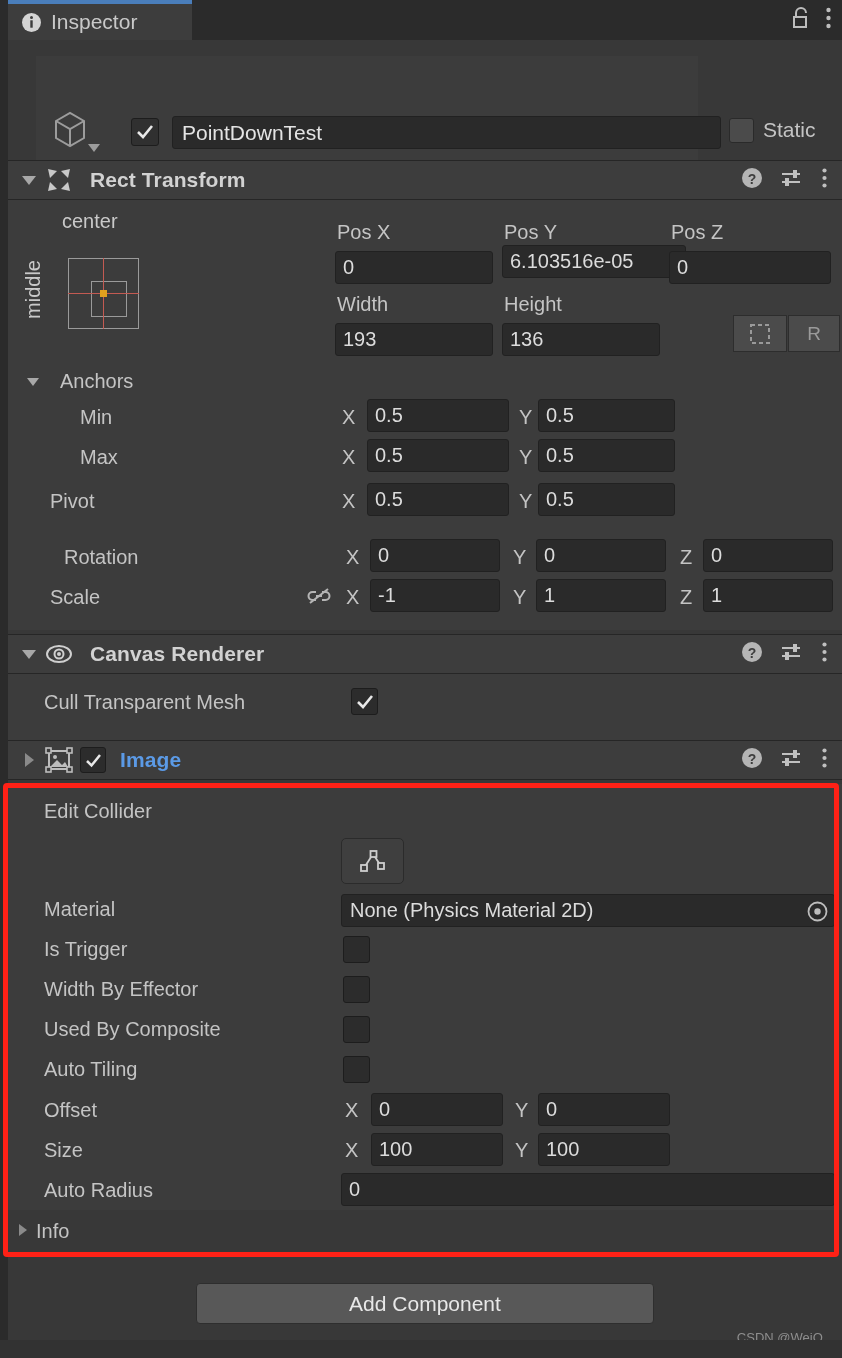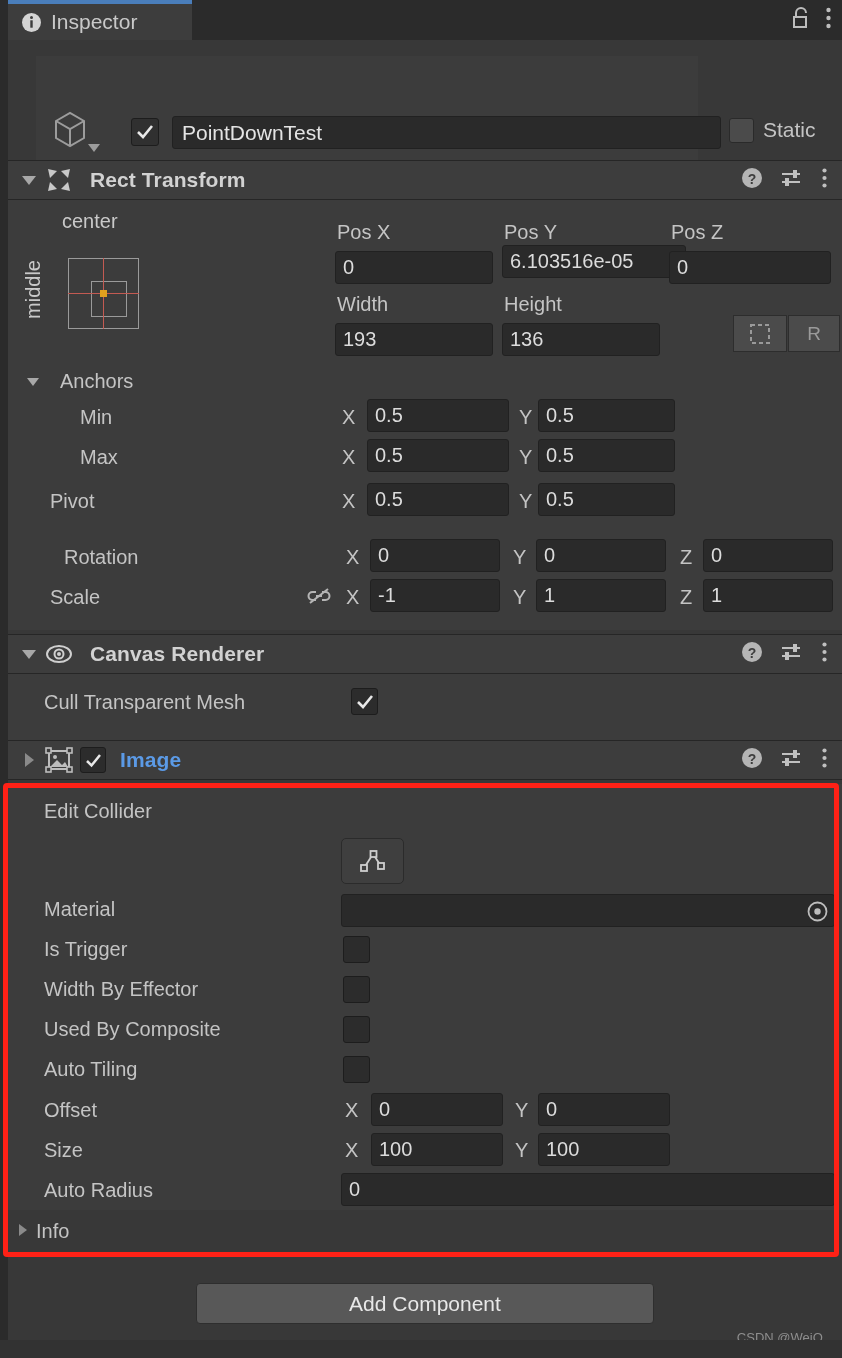--- a/index.html
+++ b/index.html
@@ -484,20 +484,21 @@
     <line x1="6" y1="21" x2="15" y2="7" stroke="#cfcfcf" stroke-width="1.8"></line>
     <line x1="15" y1="7" x2="23" y2="19" stroke="#cfcfcf" stroke-width="1.8"></line>
     <rect x="12.5" y="4" width="6" height="6" fill="#3f3f3f" stroke="#cfcfcf" stroke-width="1.8"></rect>
     <rect x="3" y="18" width="6" height="6" fill="#3f3f3f" stroke="#cfcfcf" stroke-width="1.8"></rect>
     <rect x="20" y="16" width="6" height="6" fill="#3f3f3f" stroke="#cfcfcf" stroke-width="1.8"></rect>
   </svg>
 </div>
 
 <div style="position:absolute; left:44px; top:898px;" class="lbl">Material</div>
 <div class="objfield">
+  <span>None (Physics Material 2D)</span>
   <span class="objpick">
     <svg width="25" height="25" viewBox="0 0 25 25">
         <circle cx="12.5" cy="12.5" r="9" fill="none" stroke="#bdbdbd" stroke-width="1.8"></circle>
         <circle cx="12.5" cy="12.5" r="3.2" fill="#bdbdbd"></circle>
       </svg>
   </span>
 </div>
 
 <div class="lbl" style="left:44px; top:938px;">Is Trigger</div>
 <div class="sq-chk" style="left:343px; top:936px;"></div>

